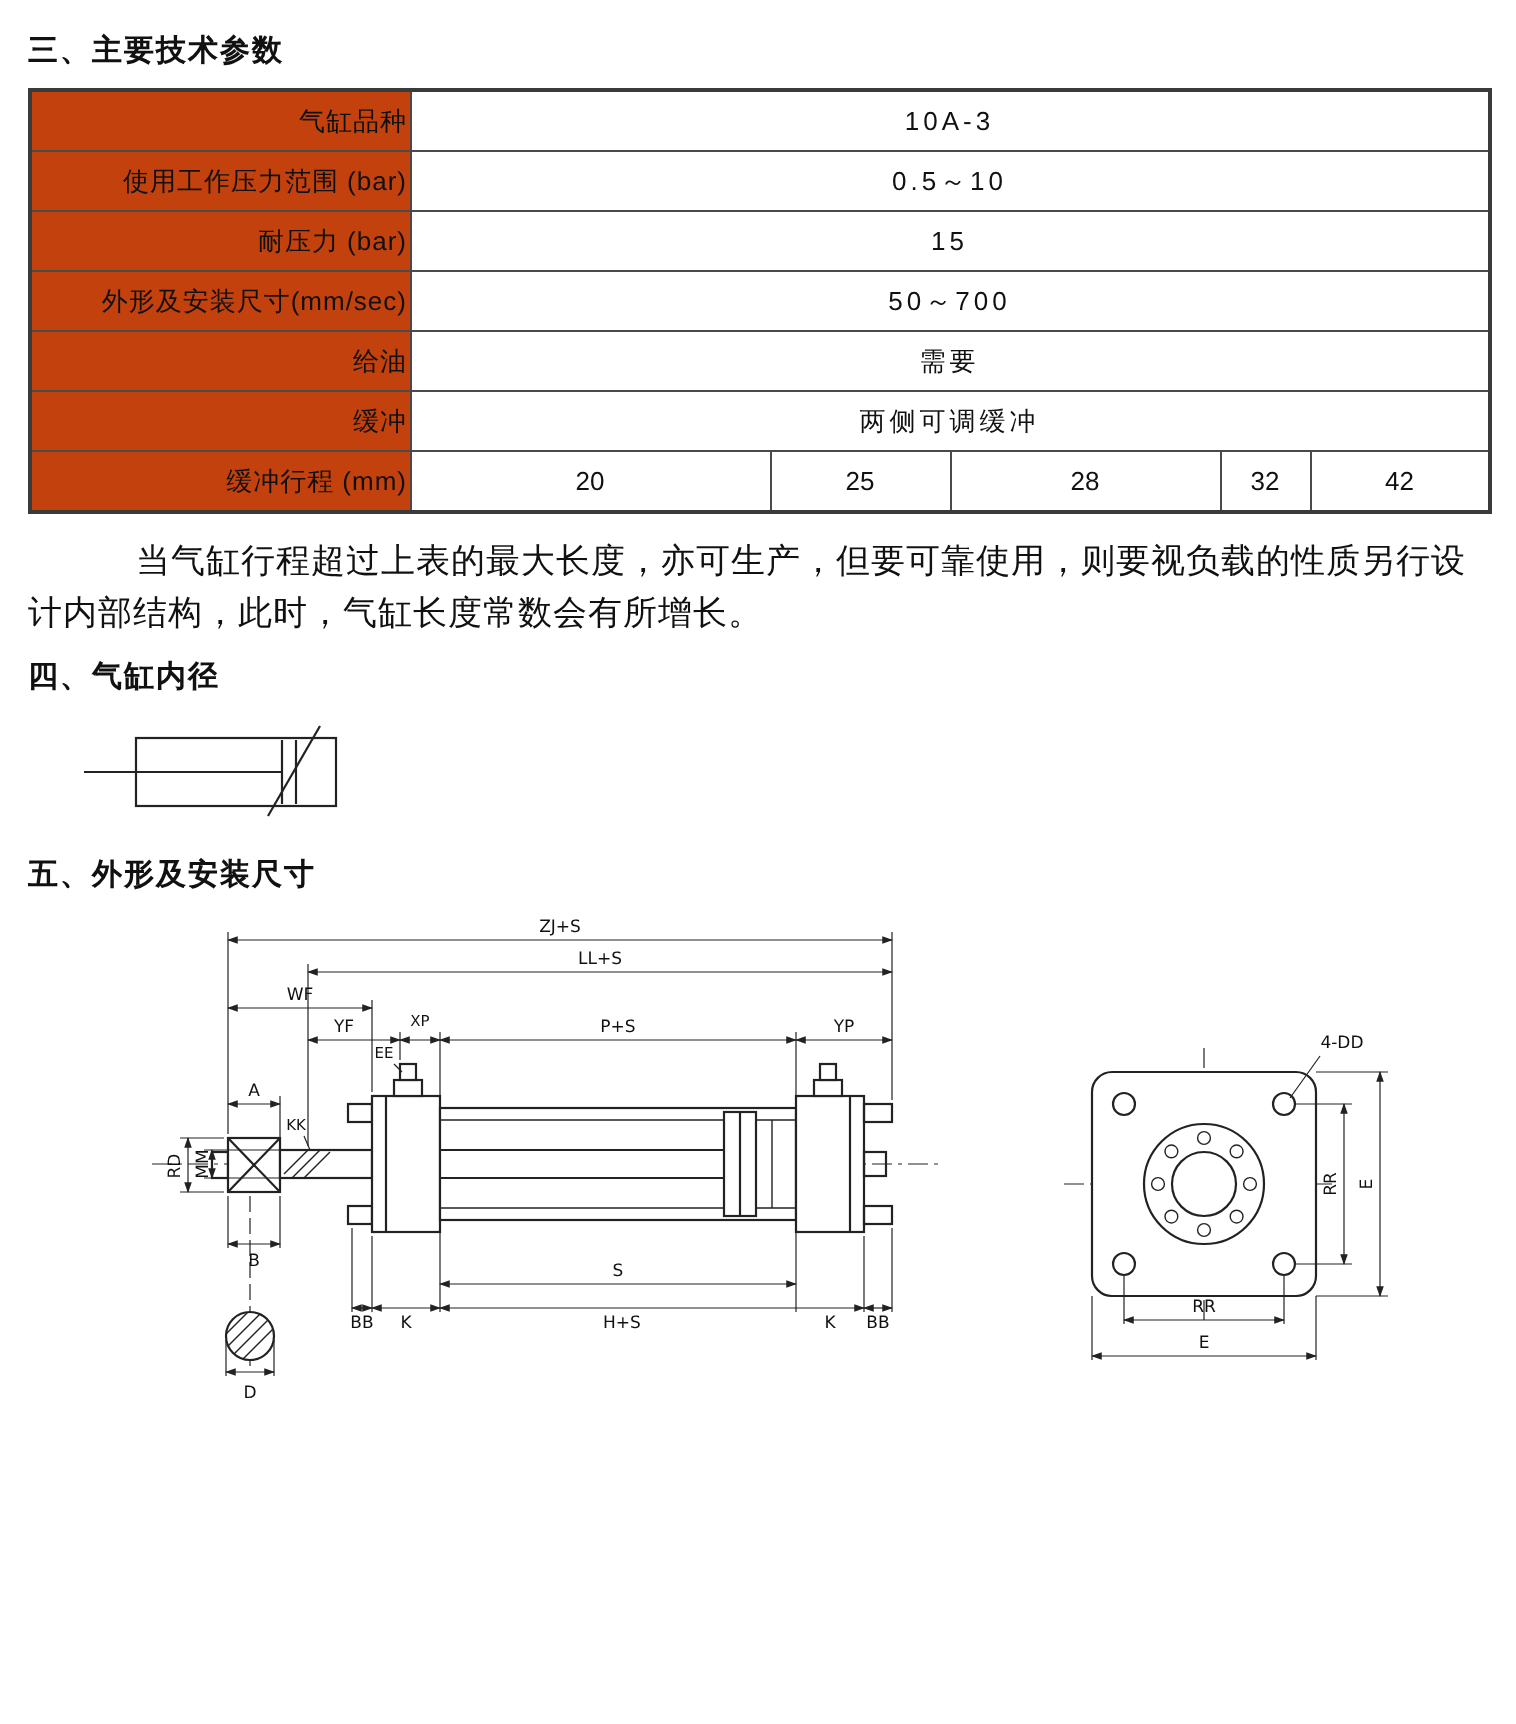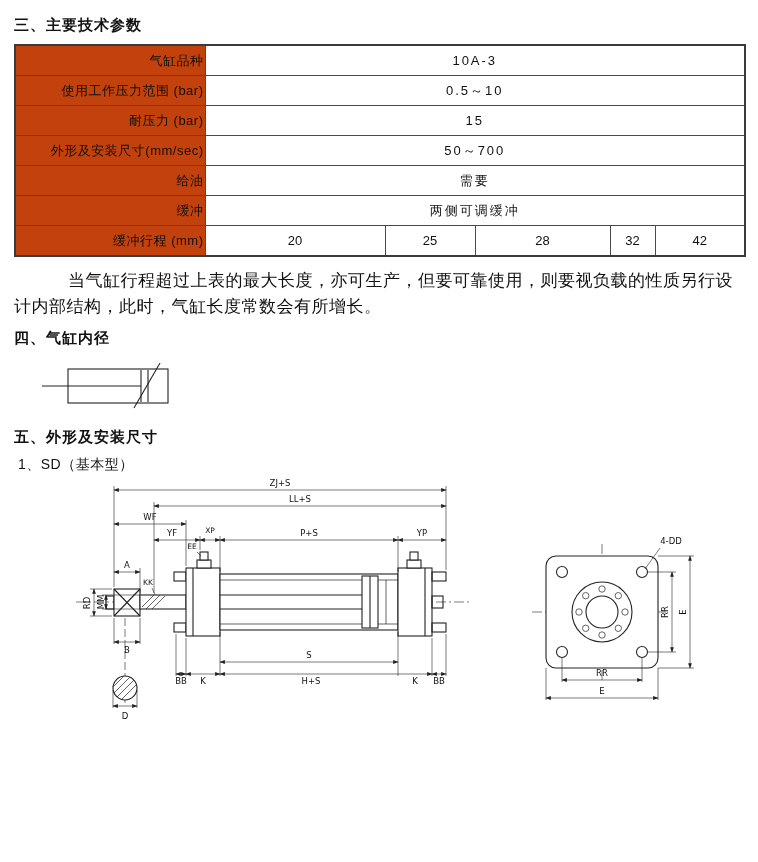--- a/index.html
+++ b/index.html
@@ -102,21 +102,20 @@
     <g class="part">
       <rect x="28" y="9" width="100" height="34"></rect>
       <line x1="2" y1="26" x2="101" y2="26"></line>
       <line x1="101" y1="10" x2="101" y2="42"></line>
       <line x1="108" y1="10" x2="108" y2="42"></line>
       <line x1="94" y1="48" x2="120" y2="3"></line>
     </g>
   </svg>
 
   <div class="sec" style="margin-top:14px">五、外形及安装尺寸</div>
-  <div class="subsec">1、SD（基本型）</div>
 
   <svg class="drawing" width="730" height="255" viewBox="0 0 730 255">
     <defs>
       <marker id="arr" viewBox="0 0 10 10" refX="9" refY="5" markerWidth="9" markerHeight="9" orient="auto-start-reverse">
         <path d="M0,1.5 L10,5 L0,8.5 Z" fill="#222"></path>
       </marker>
       <clipPath id="rodcirc">
           <circle cx="111" cy="212" r="12"></circle>
         </clipPath>
     </defs>

